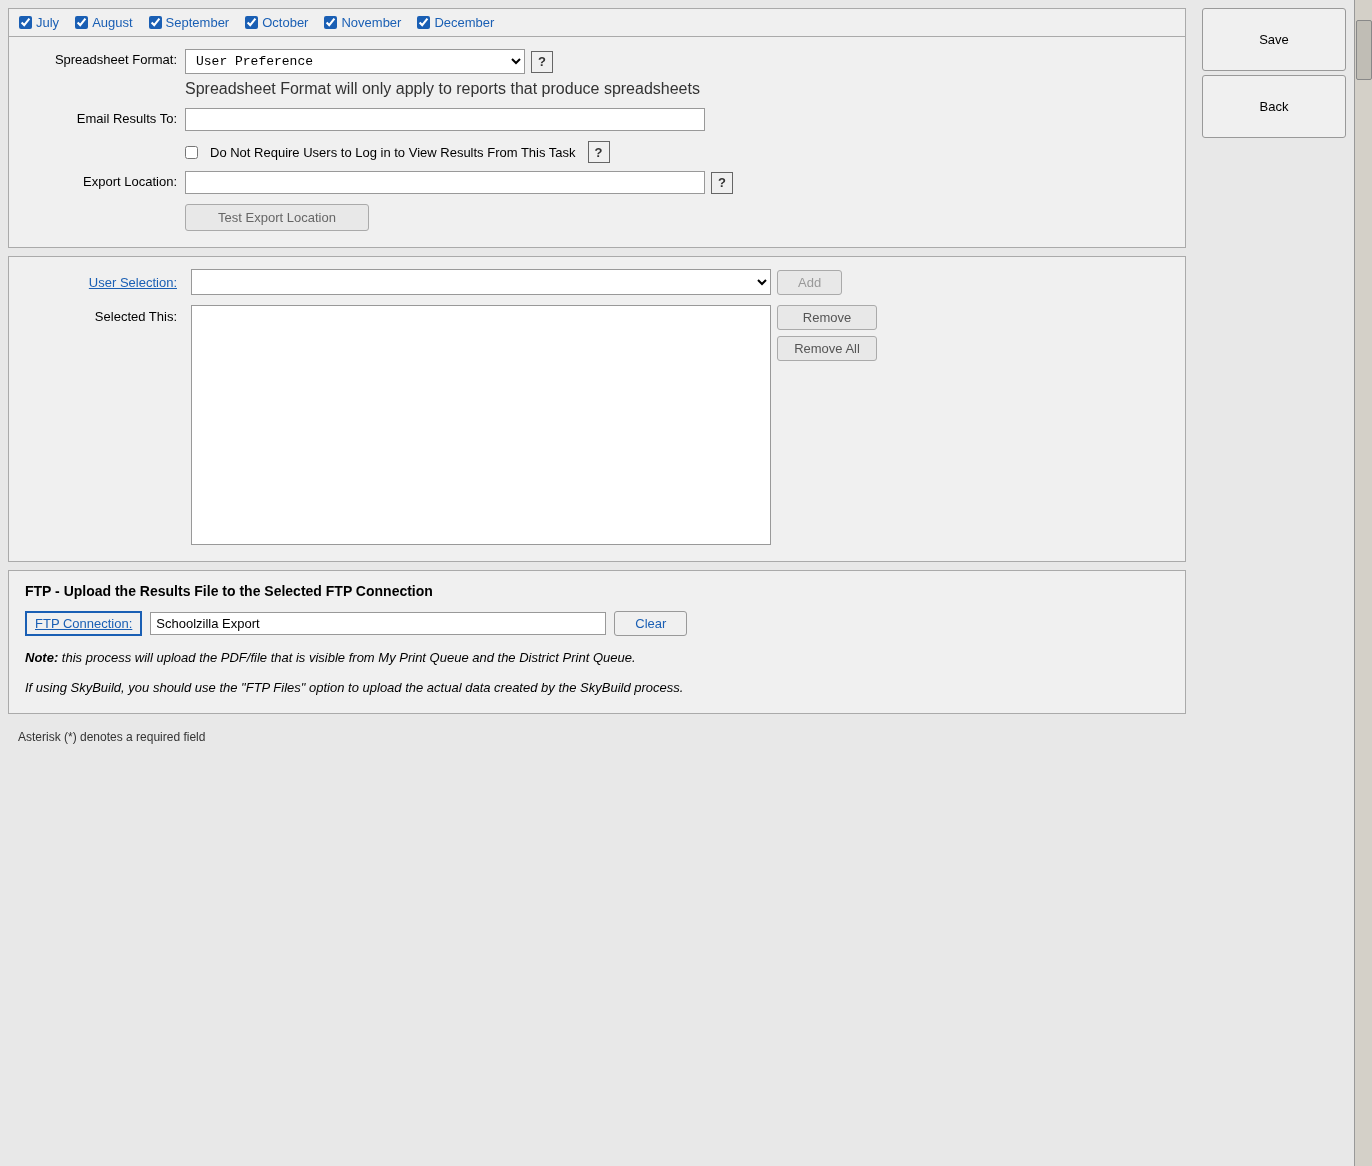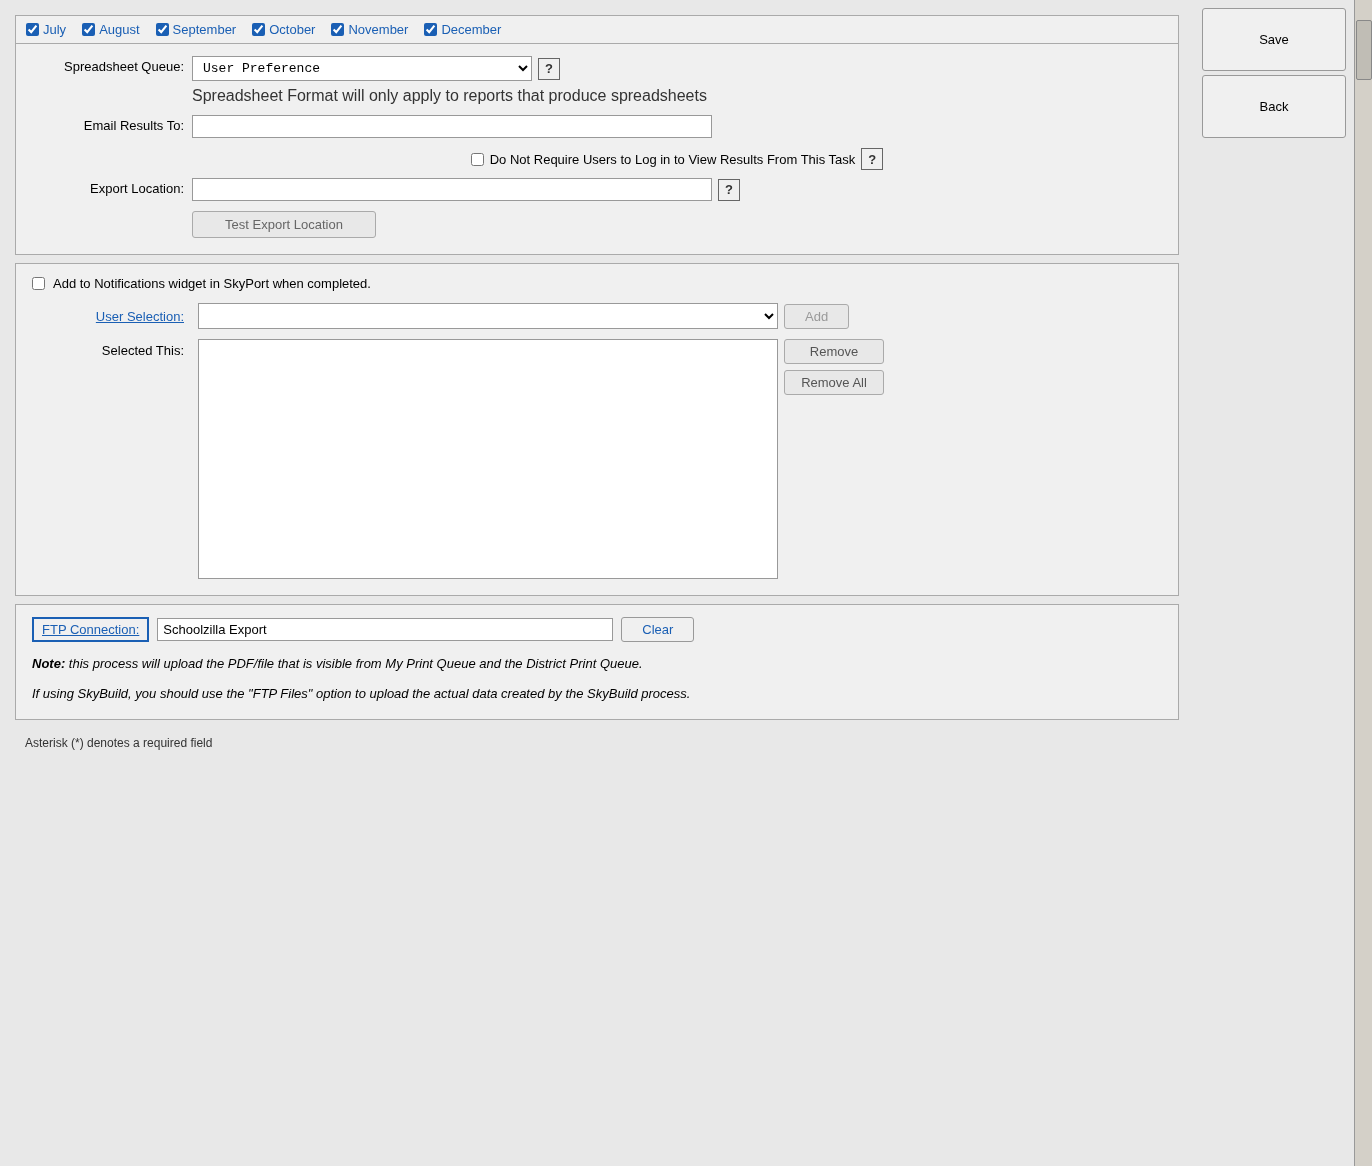--- a/index.html
+++ b/index.html
@@ -11,21 +11,21 @@
     }
     .outer-wrapper {
       display: flex;
       width: 1372px;
       min-height: 1166px;
       background: #e8e8e8;
       position: relative;
     }
     .main-content {
       flex: 1;
-      padding: 15px;
+      padding: 8px;
       overflow: hidden;
     }
     .right-sidebar {
       width: 160px;
       padding: 8px;
       display: flex;
       flex-direction: column;
       gap: 4px;
       background: #e8e8e8;
     }
@@ -133,24 +133,23 @@
       width: 520px;
       padding: 3px 5px;
       border: 1px solid #999;
       background: #fff;
       font-size: 13px;
     }
 
     .checkbox-row {
       display: flex;
       align-items: center;
-      gap: 6px;
+      gap: 12px;
       margin-bottom: 8px;
       margin-left: 160px;
-      justify-content: center;
     }
     .checkbox-row label {
       font-size: 13px;
     }
 
     .test-btn {
       width: 184px;
       padding: 5px 10px;
       background: #e8e8e8;
       border: 1px solid #aaa;
@@ -337,21 +336,21 @@
       </div>
       <div class="month-item">
         <input type="checkbox" checked="" style="">
         <span>December</span>
       </div>
     </div>
 
     <div class="section-panel">
 
       <div class="form-row">
-        <div class="form-label">Spreadsheet Queue:</div>
+        <div class="form-label">Spreadsheet Format:</div>
         <div class="form-content">
           <div class="select-row">
             <select class="spreadsheet-format">
               <option>User Preference</option>
               <option>Excel (.xlsx)</option>
               <option>CSV</option>
               <option>PDF</option>
             </select>
             <div class="help-btn">?</div>
           </div>
@@ -380,44 +379,41 @@
             <div class="help-btn">?</div>
           </div>
         </div>
       </div>
 
       <div class="test-btn">Test Export Location</div>
     </div>
 
     <div class="section-panel">
 
-      <div class="notifications-row">
-        <input type="checkbox" style="">
-        <label>Add to Notifications widget in SkyPort when completed.</label>
-      </div>
 
       <div class="user-selection-row">
         <div class="user-selection-label">User Selection:</div>
         <select class="user-select-dropdown">
           <option value=""></option>
         </select>
         <button class="add-btn">Add</button>
       </div>
 
       <div class="selected-names-row">
         <div class="selected-names-label">Selected This:</div>
         <textarea class="selected-names-textarea" style=""></textarea>
         <div class="names-buttons">
           <button class="names-action-btn">Remove</button>
           <button class="names-action-btn">Remove All</button>
         </div>
       </div>
     </div>
 
     <div class="section-panel">
+      <div class="section-title">FTP - Upload the Results File to the Selected FTP Connection</div>
 
       <div class="ftp-row">
         <button class="ftp-label-btn">FTP Connection:</button>
         <input type="text" class="ftp-value-input" value="Schoolzilla Export" style="">
         <button class="clear-btn">Clear</button>
       </div>
 
       <div class="ftp-note">
         <p style="margin-bottom:10px; font-style:italic;">
           <strong>Note:</strong>

